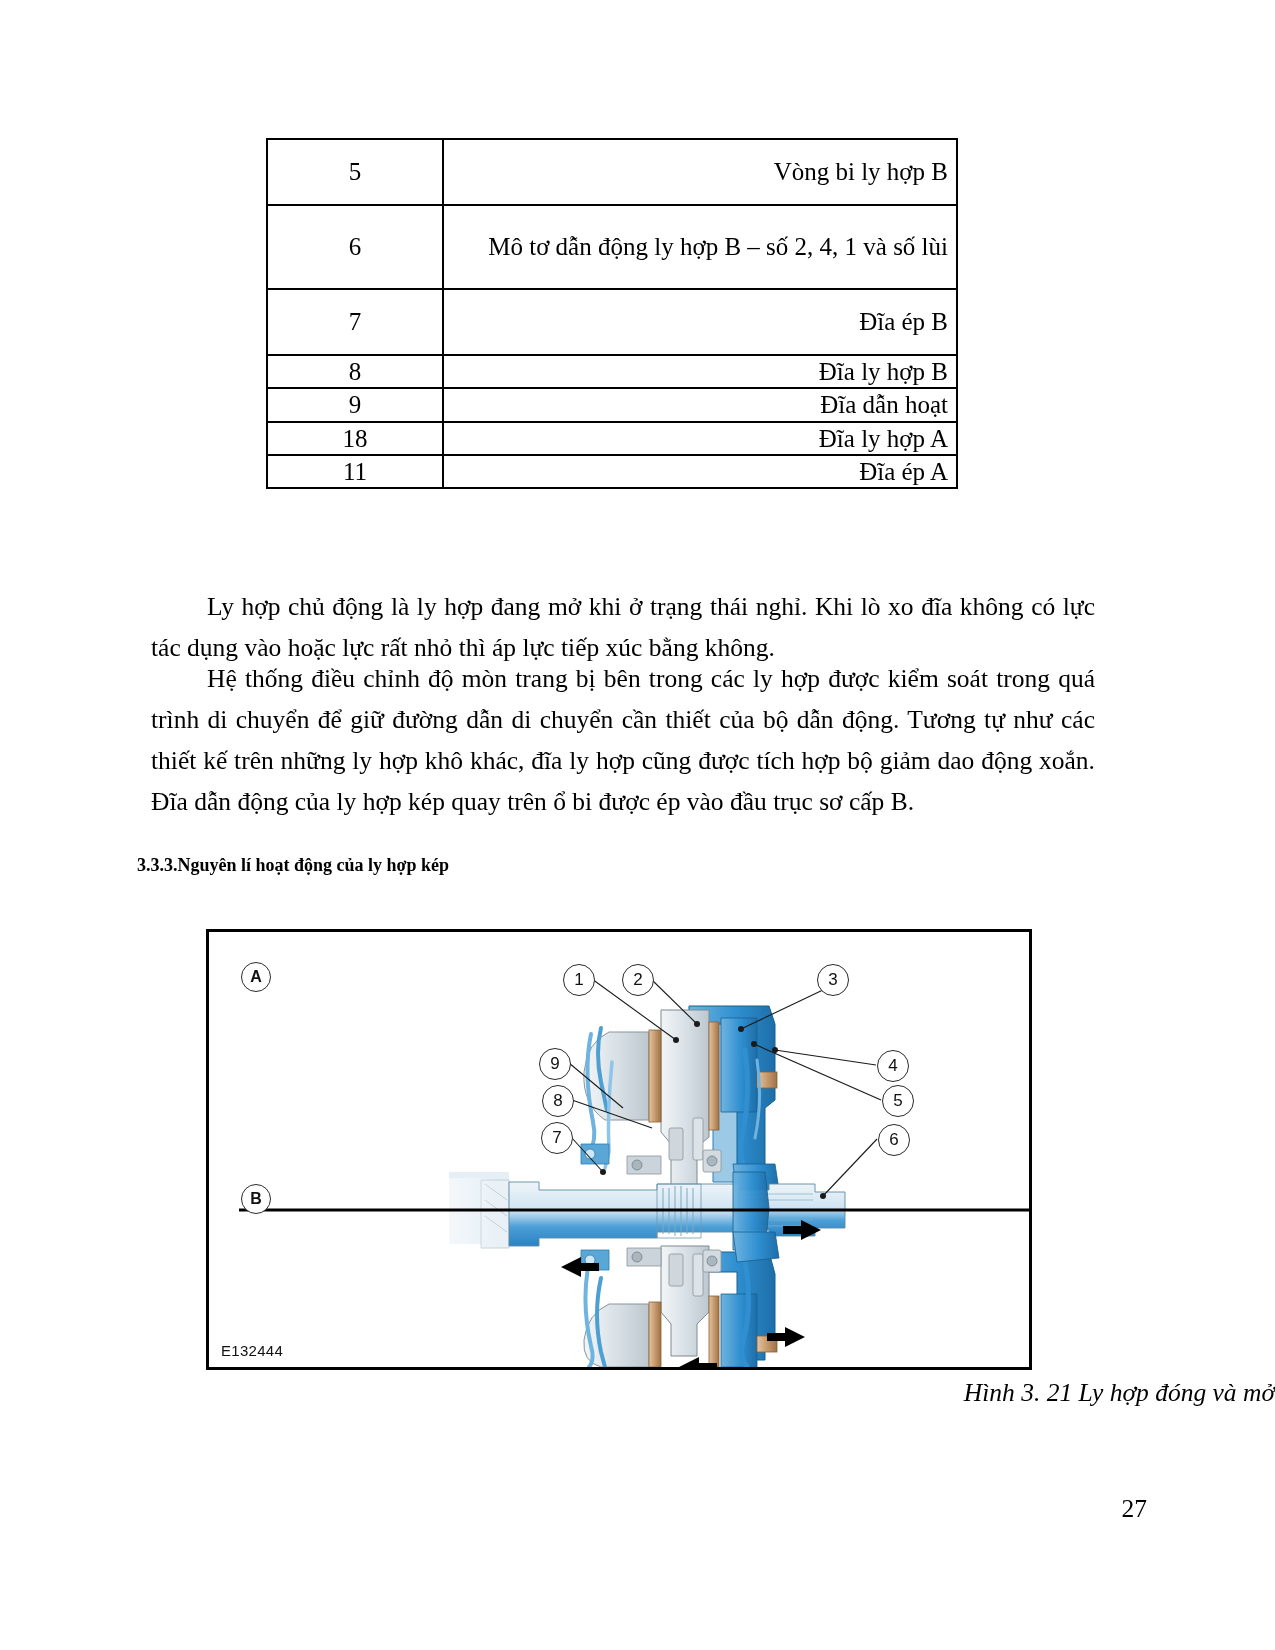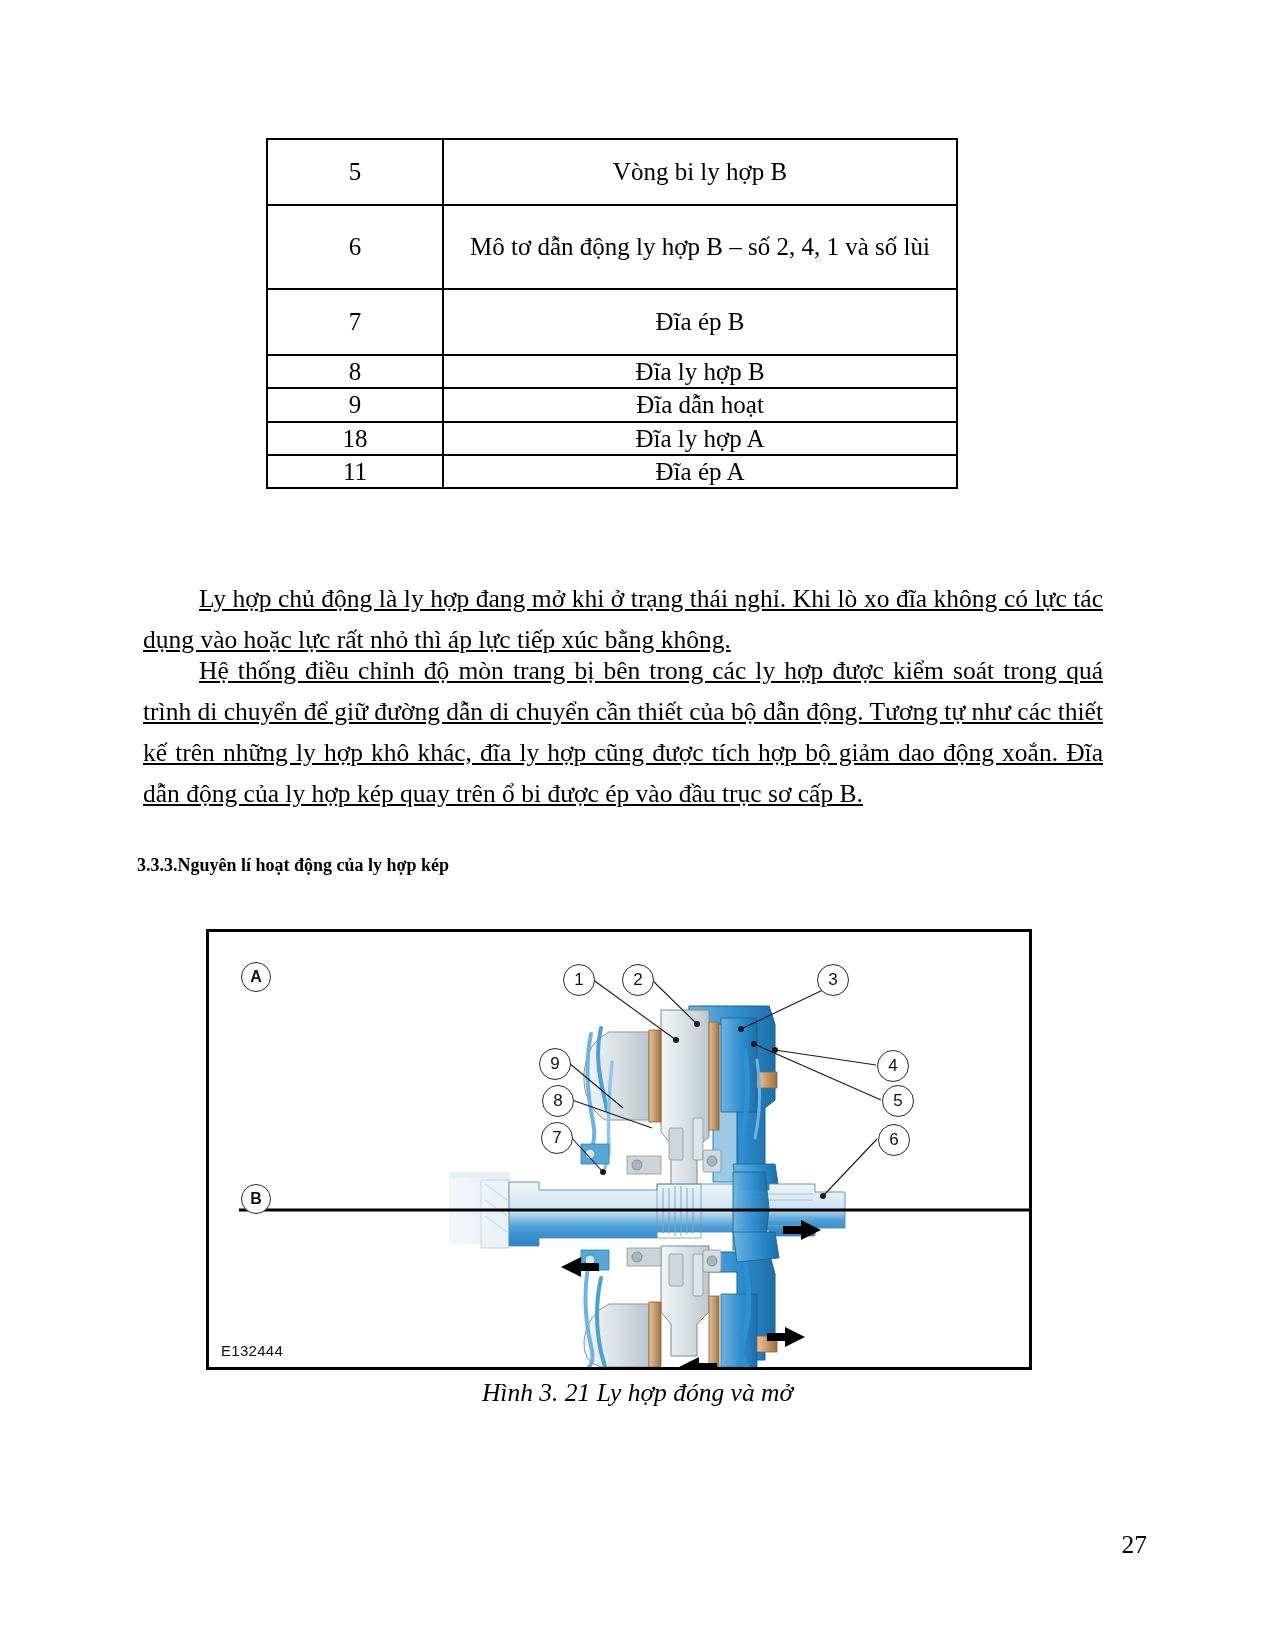--- a/index.html
+++ b/index.html
@@ -31,39 +31,38 @@
     font-size: 25px;
     line-height: 1.25;
     padding: 0 8px;
     vertical-align: middle;
   }
   .parts-table td.col-num {
     width: 158px;
     text-align: center;
   }
   .parts-table td.col-desc {
-    text-align: center;
+    text-align: right;
   }
   .row-tall td { height: 64px; }
   .row-xtall td { height: 82px; }
 
   
   .body-block {
     position: absolute;
     left: 143px;
     width: 960px;
     font-size: 25.5px;
     line-height: 41px;
     text-align: justify;
     text-justify: inter-word;
   }
   .body-block p {
-    margin: 0;
+    margin: 8px;
     text-indent: 56px;
-    text-decoration: underline;
   }
   #para1 { top: 578px; }
   #para2 { top: 650px; }
 
   
   .section-heading {
     position: absolute;
     left: 137px;
     top: 855px;
     font-size: 18px;
@@ -124,32 +123,31 @@
     width: 826px;
     height: 435px;
   }
 
   
   .fig-caption {
     position: absolute;
     left: 0;
     top: 1378px;
     width: 1275px;
-    text-align: center;
+    text-align: right;
     font-size: 25.5px;
     font-style: italic;
   }
 
   
   .page-number {
     position: absolute;
     right: 128px;
     top: 1494px;
     font-size: 25.5px;
-    margin-top: 36px;
   }
 </style>
 </head>
 <body>
 
 <div class="page">
 
   <table class="parts-table">
     <tbody>
       <tr class="row-tall">

